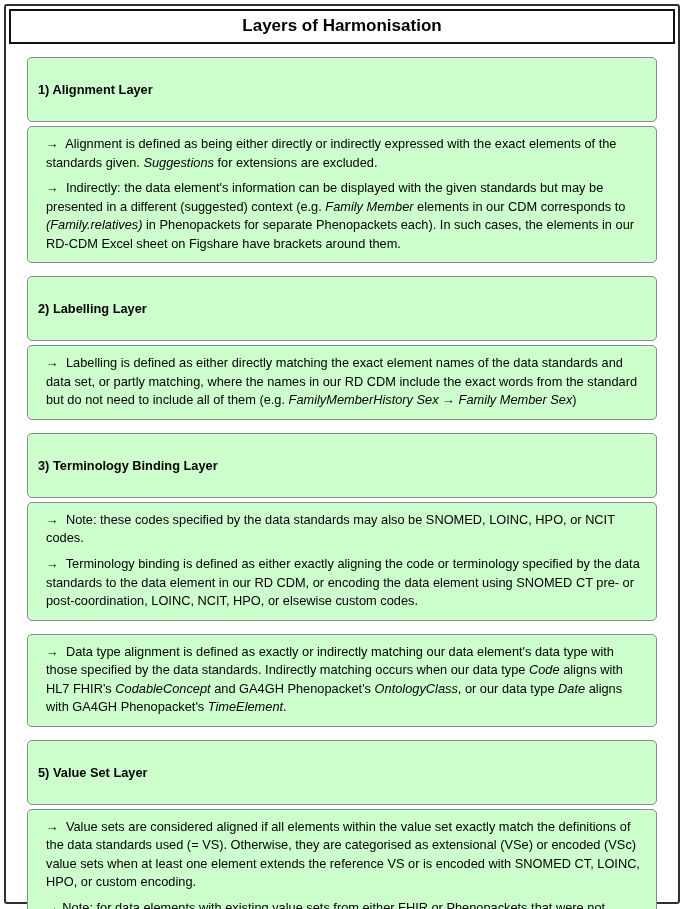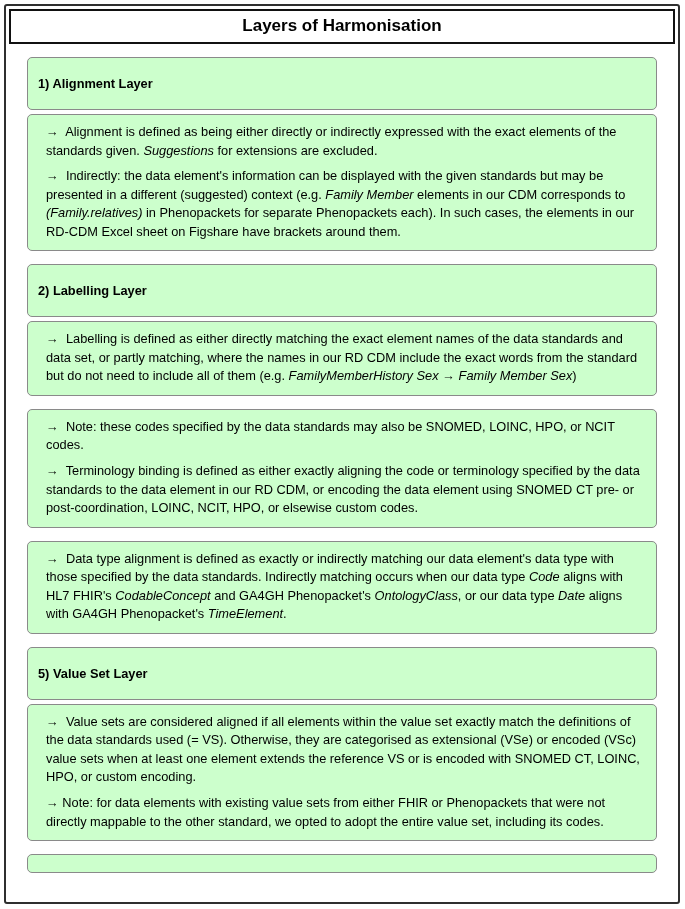--- a/index.html
+++ b/index.html
@@ -46,21 +46,21 @@
     display: flex;
     flex-direction: column;
     gap: 4px;
   }
   .section-header {
     background: var(--green, #ccffcc);
     border: 1px solid #8a8a8a;
     border-radius: 5px;
     font-weight: bold;
     font-size: 12.8px;
-    padding: 18px 10px;
+    padding: 24px 10px;
     box-sizing: border-box;
   }
   .section-body {
     background: var(--green, #ccffcc);
     border: 1px solid #8a8a8a;
     border-radius: 5px;
     font-size: 12.8px;
     line-height: 1.45;
     padding: 8px 10px 9px 10px;
     box-sizing: border-box;
@@ -86,20 +86,21 @@
             <p>→&nbsp; Indirectly: the data element's information can be displayed with the given standards but may be presented in a different (suggested) context (e.g. <i>Family Member</i> elements in our CDM corresponds to <i>(Family.relatives)</i> in Phenopackets for separate Phenopackets each). In such cases, the elements in our RD-CDM Excel sheet on Figshare have brackets around them.</p>
           </div>
         </div>
         <div class="section">
           <div class="section-header">2) Labelling Layer</div>
           <div class="section-body">
             <p>→&nbsp; Labelling is defined as either directly matching the exact element names of the data standards and data set, or partly matching, where the names in our RD CDM include the exact words from the standard but do not need to include all of them (e.g. <i>FamilyMemberHistory Sex</i> → <i>Family Member Sex</i>)</p>
           </div>
         </div>
         <div class="section">
+          <div class="section-header">3) Terminology Binding Layer</div>
           <div class="section-body">
             <p>→&nbsp; Note: these codes specified by the data standards may also be SNOMED, LOINC, HPO, or NCIT codes.</p>
             <p>→&nbsp; Terminology binding is defined as either exactly aligning the code or terminology specified by the data standards to the data element in our RD CDM, or encoding the data element using SNOMED CT pre- or post-coordination, LOINC, NCIT, HPO, or elsewise custom codes.</p>
           </div>
         </div>
         <div class="section">
           <div class="section-body">
             <p>→&nbsp; Data type alignment is defined as exactly or indirectly matching our data element's data type with those specified by the data standards. Indirectly matching occurs when our data type <i>Code</i> aligns with HL7 FHIR's <i>CodableConcept</i> and GA4GH Phenopacket's <i>OntologyClass</i>, or our data type <i>Date</i> aligns with GA4GH Phenopacket's <i>TimeElement</i>.</p>
           </div>
         </div>

